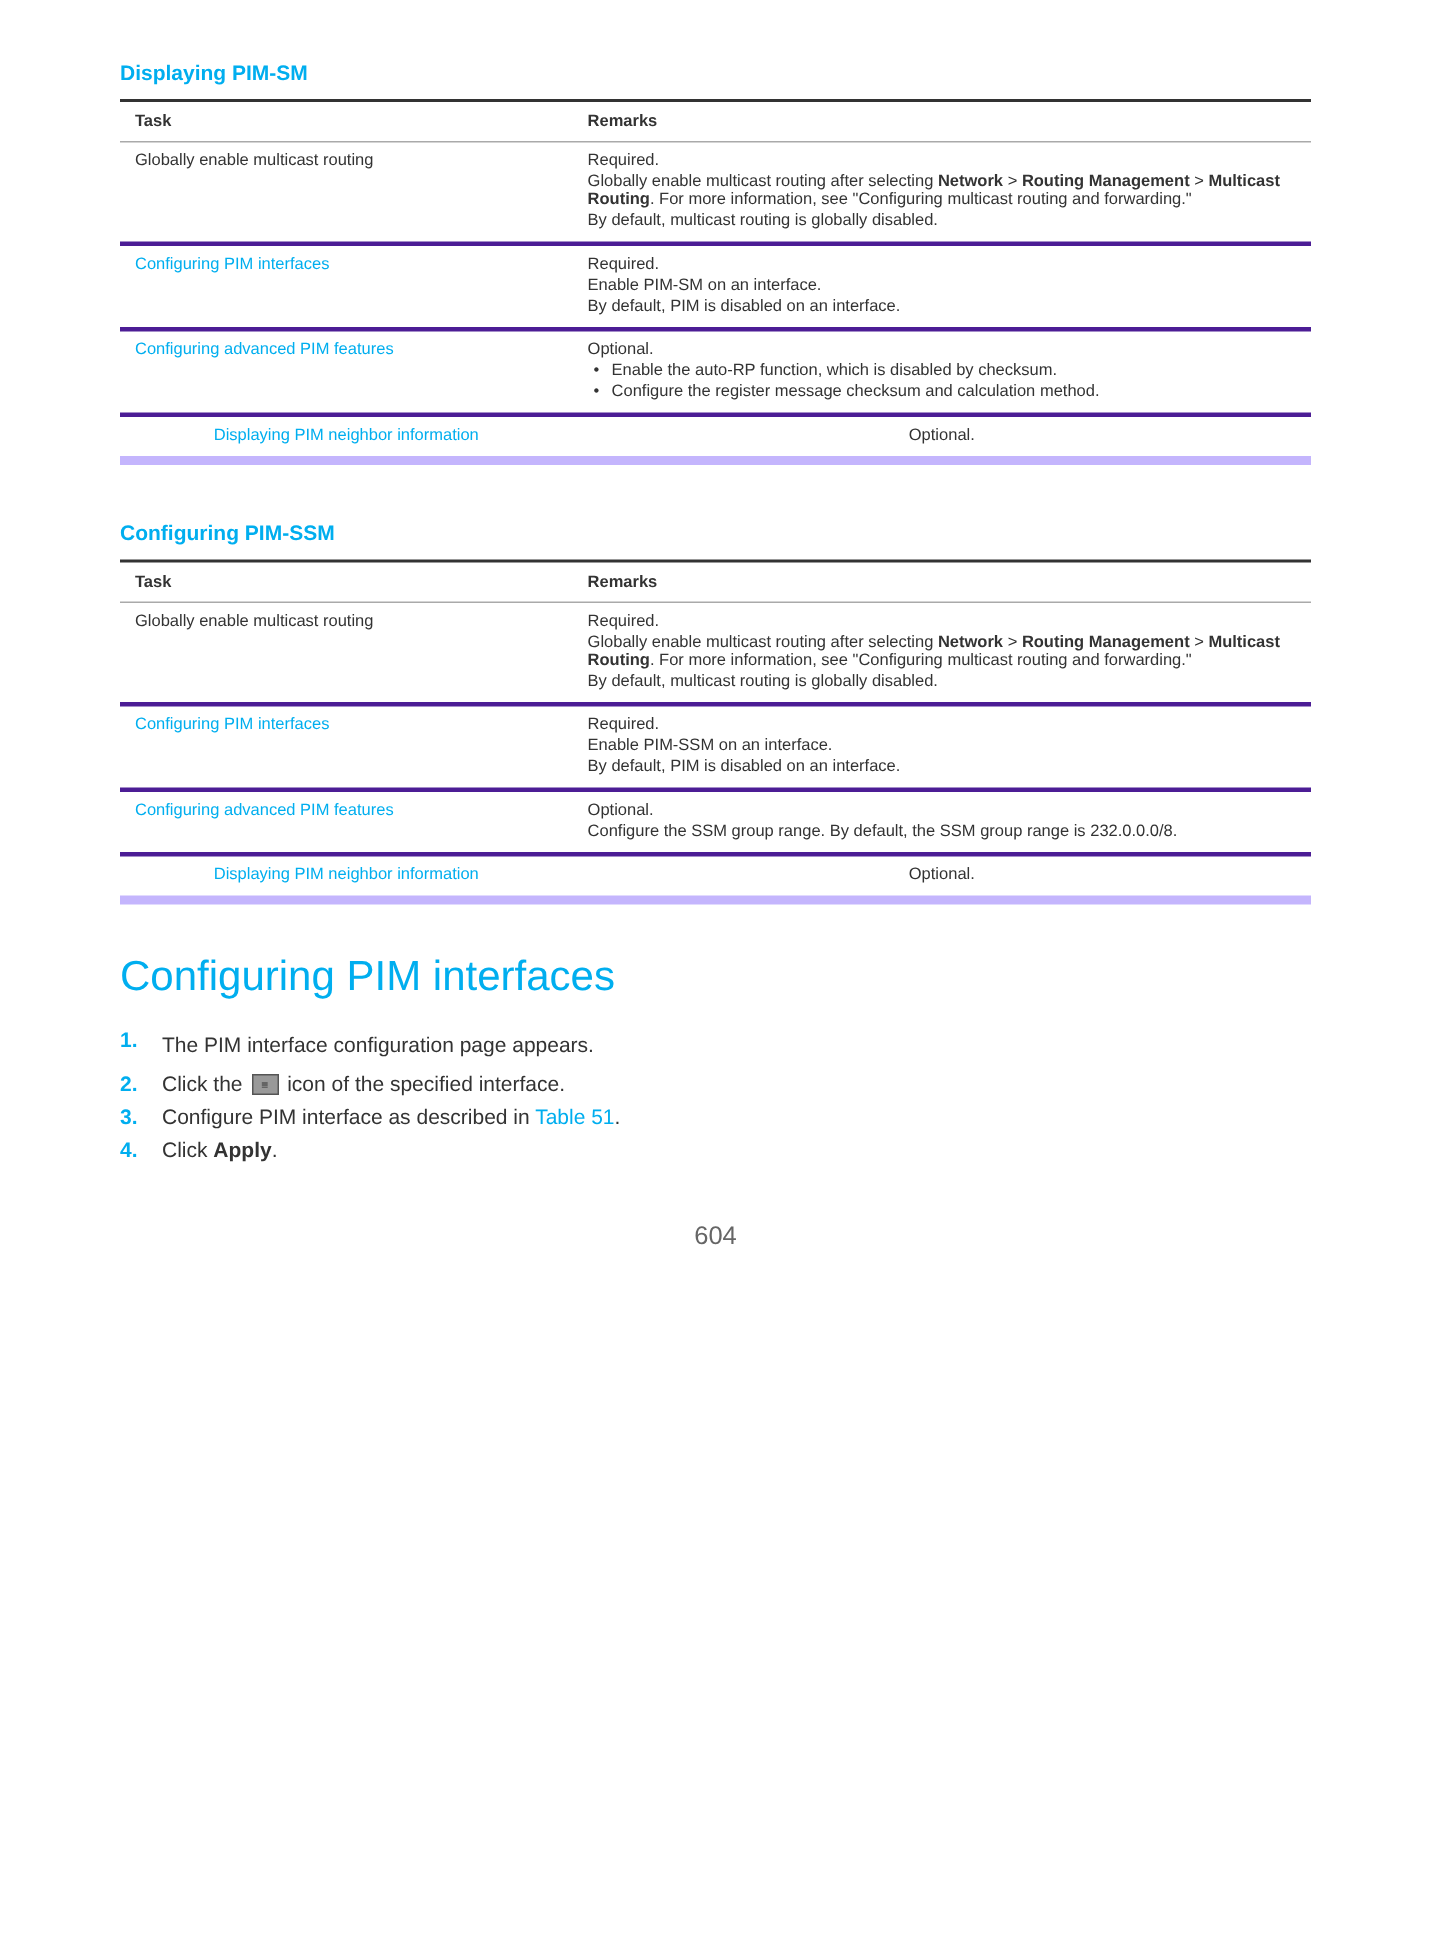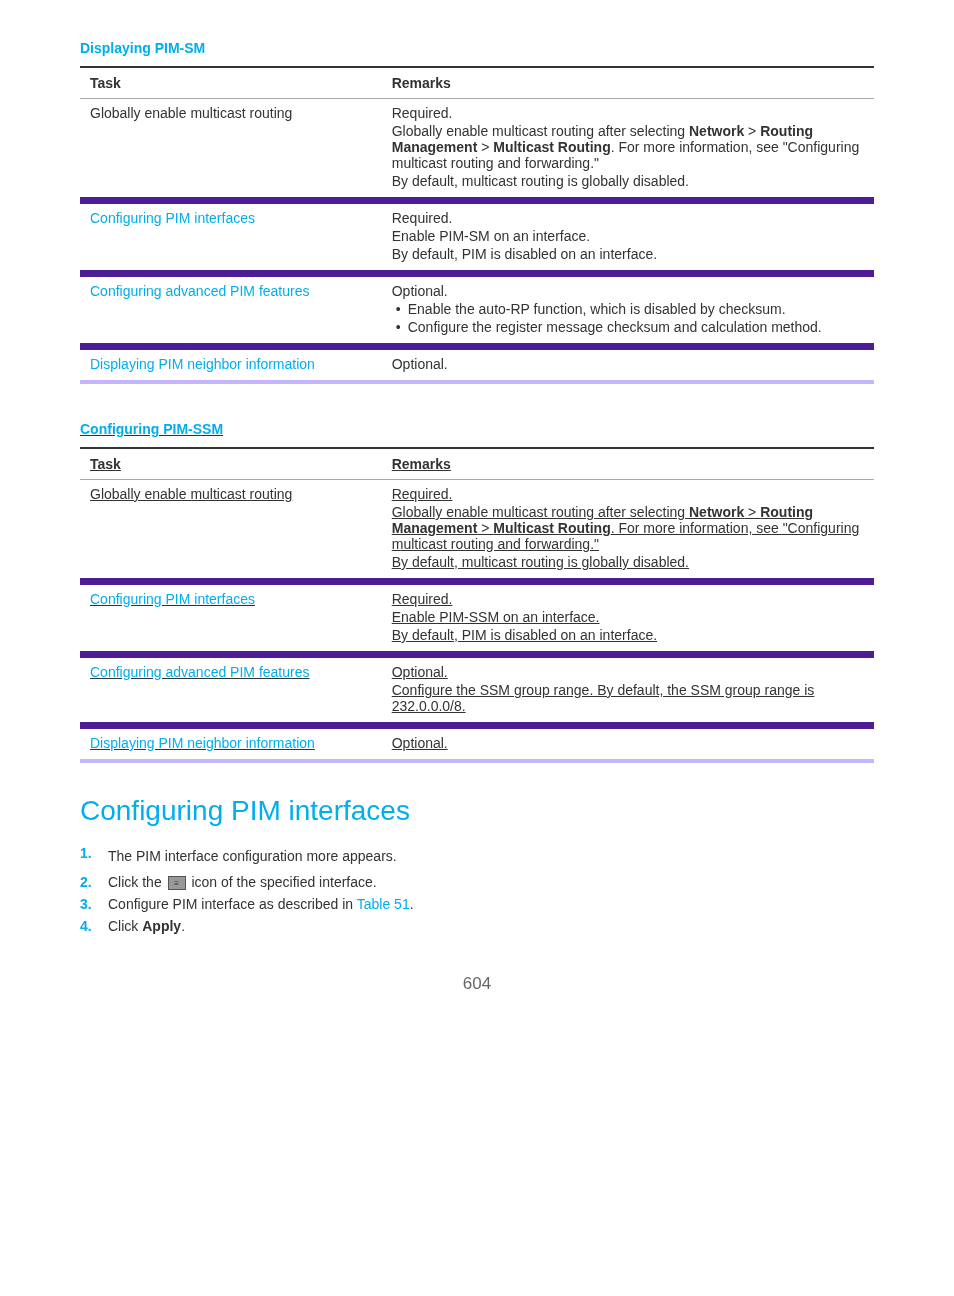--- a/index.html
+++ b/index.html
@@ -15,36 +15,37 @@
     .section-heading {
       color: #00AEEF;
       font-size: 14px;
       font-weight: bold;
       margin-bottom: 10px;
     }
     .config-table {
       width: 100%;
       border-collapse: collapse;
       margin-bottom: 28px;
-      font-size: 14px;
+      font-size: 11px;
     }
     .config-table th {
       font-weight: bold;
       text-align: left;
       padding: 7px 10px;
       border-top: 2px solid #333;
       border-bottom: 1px solid #aaa;
     }
     .config-table td {
       padding: 6px 10px;
       vertical-align: top;
-      border-bottom: 7px solid #4c1d95;
+      border-bottom: 3px solid #4c1d95;
     }
     .config-table tr:last-child td {
-      border-bottom: 4px solid #c4b5fd;
+      border-bottom: 6px solid #c4b5fd;
+      text-align: center;
     }
     .config-table td.task-col {
       width: 38%;
     }
     .config-table td.remarks-col {
       width: 62%;
     }
     a.link {
       color: #00AEEF;
       text-decoration: none;
@@ -100,21 +101,20 @@
     }
     b { font-weight: bold; }
     .page-number {
       text-align: center;
       color: #666;
       font-size: 17px;
       margin-top: 40px;
     }
     .section-gap {
       margin-top: 37px;
-      text-decoration: underline;
     }
   </style>
 </head>
 <body>
 
 <div>
   <div class="section-heading">Displaying PIM-SM</div>
   <table class="config-table">
     <thead>
       <tr>
@@ -199,21 +199,21 @@
       </tbody>
   </table>
 </div>
 
 <div>
   <h1 class="main-heading">Configuring PIM interfaces</h1>
   <ol class="step-list" id="steps-list">
   <li>
     <span class="step-num">1.</span>
     <span class="step-content">
-      <span class="step-sub">The PIM interface configuration more appears.</span>
+      <span class="step-sub">The PIM interface configuration page appears.</span>
     </span>
   </li>
       <li>
     <span class="step-num">2.</span>
     <span class="step-content">
       <span>Click the <span style="display:inline-block;width:18px;height:14px;background:#999;border:1px solid #555;vertical-align:middle;margin:0 2px;font-size:8px;text-align:center;line-height:14px;">≡</span> icon of the specified interface.</span>
     </span>
   </li>
       <li>
     <span class="step-num">3.</span>

